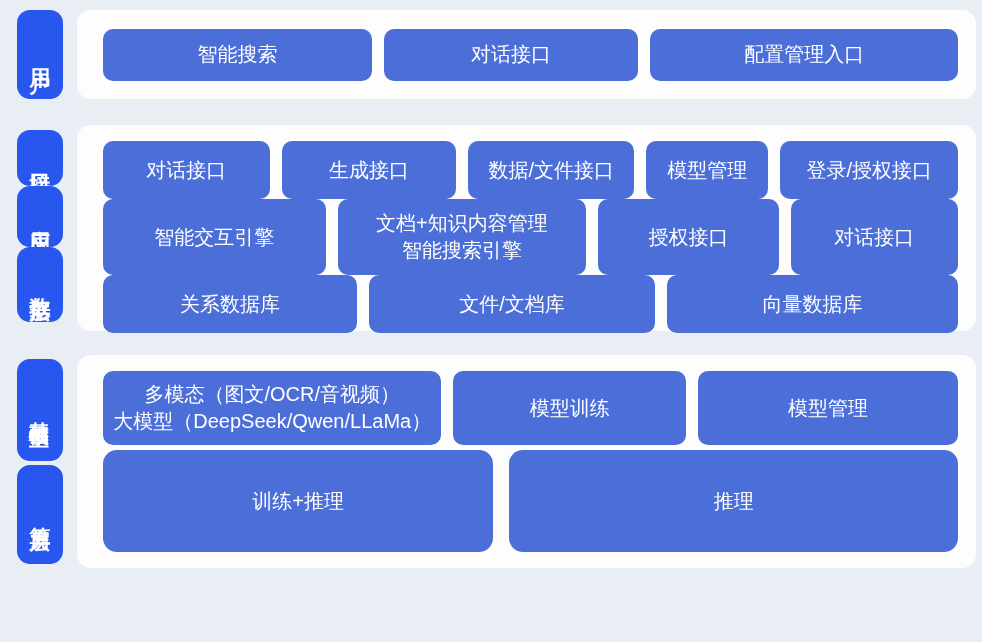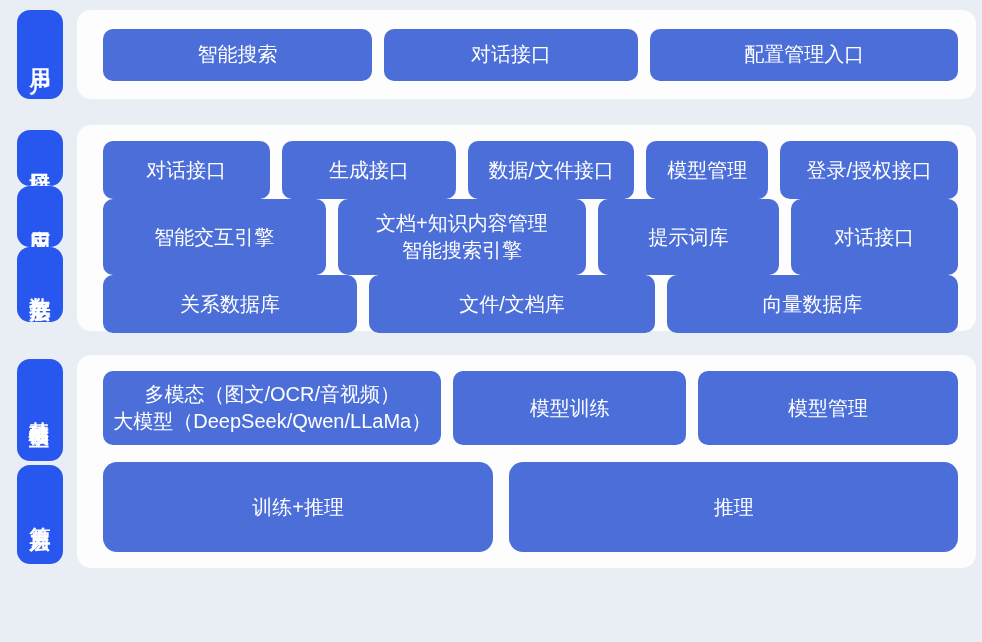--- a/index.html
+++ b/index.html
@@ -56,21 +56,21 @@
     font-size:20px;
     white-space:pre-line;
     line-height:1.35;
     box-sizing:border-box;
     padding:0 6px;
   }
   .h52{height:52px;}
   .h58{height:58px;}
   .h76{height:76px;}
   .h74{height:74px;}
-  .h90{height:90px;border-radius:14px;}
+  .h90{height:102px;border-radius:14px;}
   .row-tall{gap:16px;}
 </style>
 </head>
 <body>
 
 <div class="canvas" style="--label-blue:#2857f0;--node-blue:#4b6ed9;">
 
   <section class="band band-user">
     <div class="label-col">
       <div class="vlabel" style="height:100%">用户</div>
@@ -95,21 +95,21 @@
         <div class="node h58" style="flex:168">对话接口</div>
         <div class="node h58" style="flex:177">生成接口</div>
         <div class="node h58" style="flex:167">数据/文件接口</div>
         <div class="node h58" style="flex:120">模型管理</div>
         <div class="node h58" style="flex:180">登录/授权接口</div>
       </div>
       <div class="node-row">
         <div class="node h76" style="flex:225">智能交互引擎</div>
         <div class="node h76" style="flex:253">文档+知识内容管理
 智能搜索引擎</div>
-        <div class="node h76" style="flex:180">提示词库</div>
+        <div class="node h76" style="flex:180">授权接口</div>
         <div class="node h76" style="flex:166">对话接口</div>
       </div>
       <div class="node-row">
         <div class="node h58" style="flex:255">关系数据库</div>
         <div class="node h58" style="flex:288">文件/文档库</div>
         <div class="node h58" style="flex:294">向量数据库</div>
       </div>
     </div>
   </section>
 

